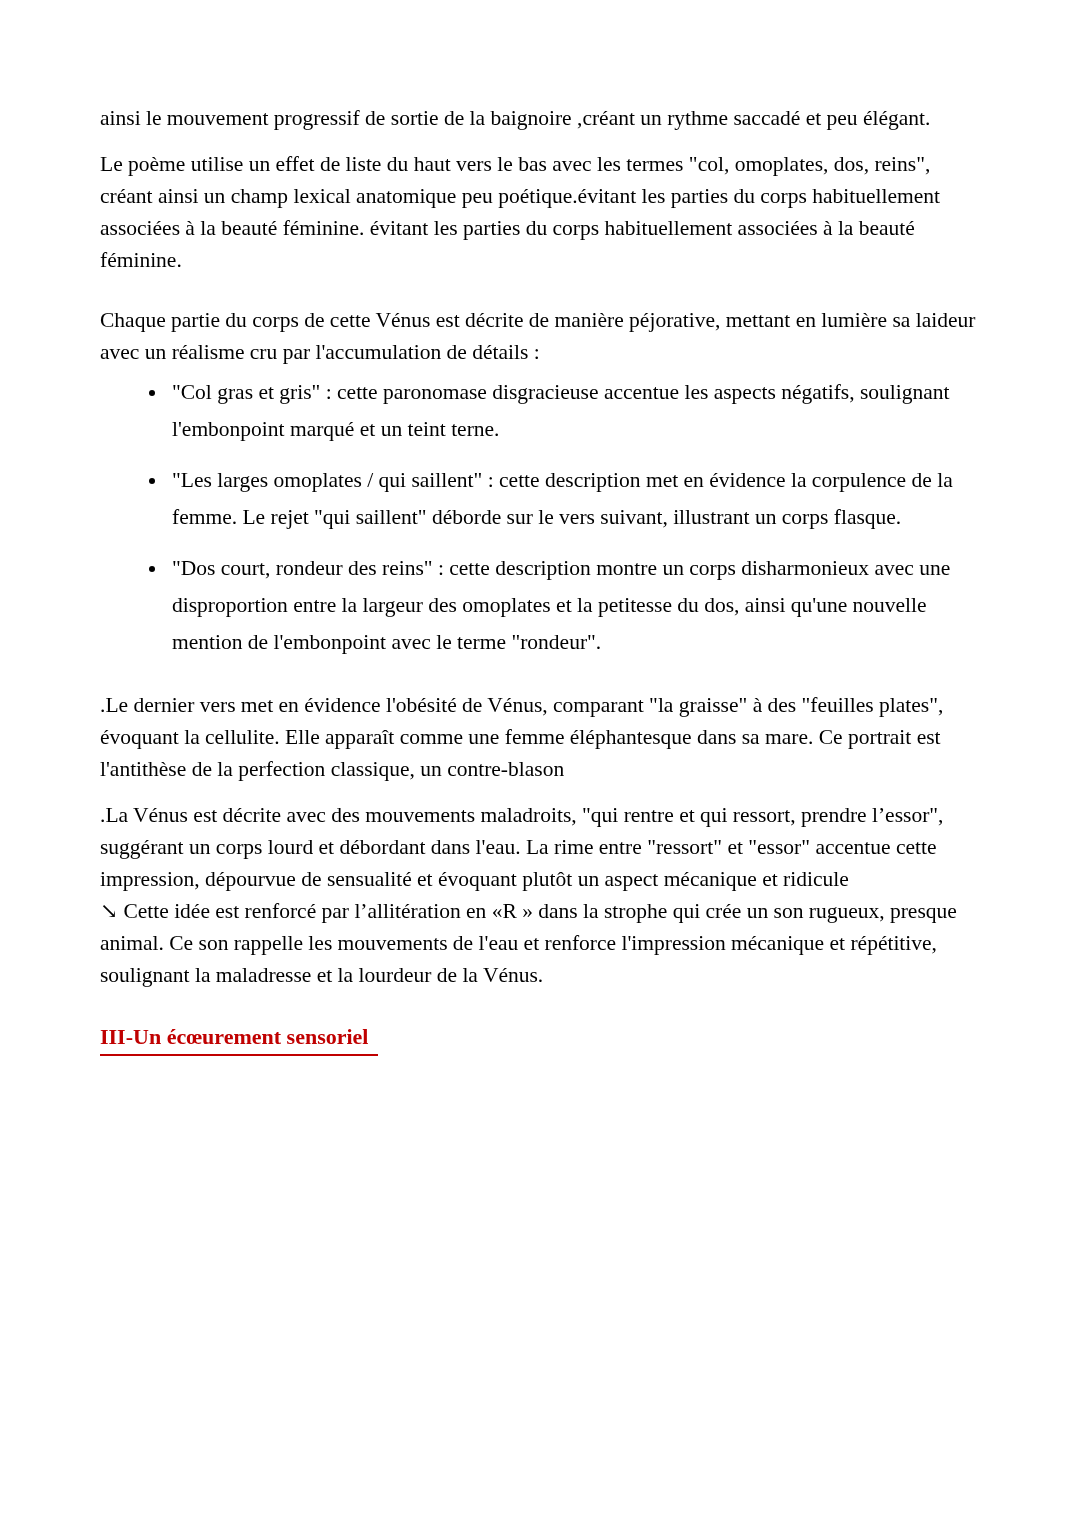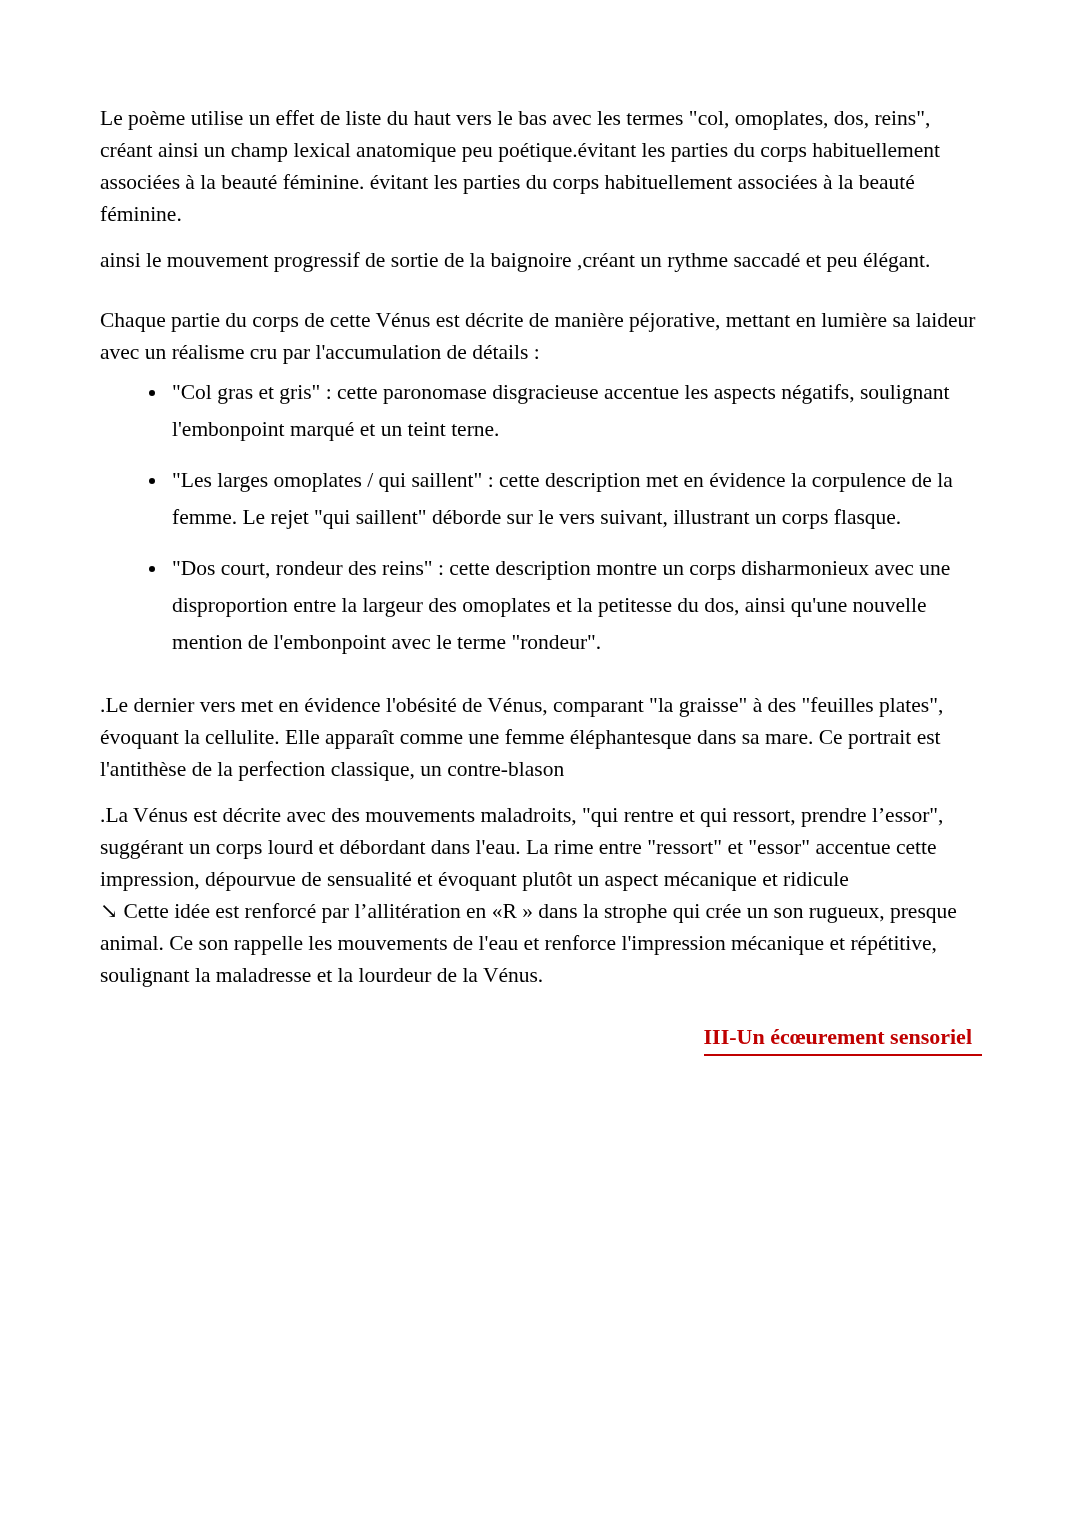--- a/index.html
+++ b/index.html
@@ -39,37 +39,36 @@
   ul.bullet-list li {
     line-height: 37px;
     margin-bottom: 14px;
     padding-left: 4px;
   }
   .section-heading {
     margin-top: 30px;
     font-size: 22px;
     font-weight: bold;
     line-height: 32px;
-    text-align: right;
   }
   .section-heading .heading-text {
     display: inline-block;
     border-bottom: 2px solid;
     padding-right: 10px;
     padding-bottom: 1px;
   }
 </style>
 </head>
 <body>
 
 <div class="page">
 
+  <p class="para">ainsi le mouvement progressif de sortie de la baignoire ,créant un rythme saccadé et peu élégant.</p>
+
   <p class="para">Le poème utilise un effet de liste du haut vers le bas avec les termes "col, omoplates, dos, reins", créant ainsi un champ lexical anatomique peu poétique.évitant les parties du corps habituellement associées à la beauté féminine. évitant les parties du corps habituellement associées à la beauté féminine.</p>
-
-  <p class="para">ainsi le mouvement progressif de sortie de la baignoire ,créant un rythme saccadé et peu élégant.</p>
 
   <p class="para gap-before tight-after">Chaque partie du corps de cette Vénus est décrite de manière péjorative, mettant en lumière sa laideur avec un réalisme cru par l'accumulation de détails :</p>
 
   <ul class="bullet-list">
     <li>"Col gras et gris" : cette paronomase disgracieuse accentue les aspects négatifs, soulignant l'embonpoint marqué et un teint terne.</li>
     <li>"Les larges omoplates / qui saillent" : cette description met en évidence la corpulence de la femme. Le rejet "qui saillent" déborde sur le vers suivant, illustrant un corps flasque.</li>
     <li>"Dos court, rondeur des reins" : cette description montre un corps disharmonieux avec une disproportion entre la largeur des omoplates et la petitesse du dos, ainsi qu'une nouvelle mention de l'embonpoint avec le terme "rondeur".</li>
   </ul>
 
   <p class="para gap-before">.Le dernier vers met en évidence l'obésité de Vénus, comparant "la graisse" à des "feuilles plates", évoquant la cellulite. Elle apparaît comme une femme éléphantesque dans sa mare. Ce portrait est l'antithèse de la perfection classique, un contre-blason</p>

